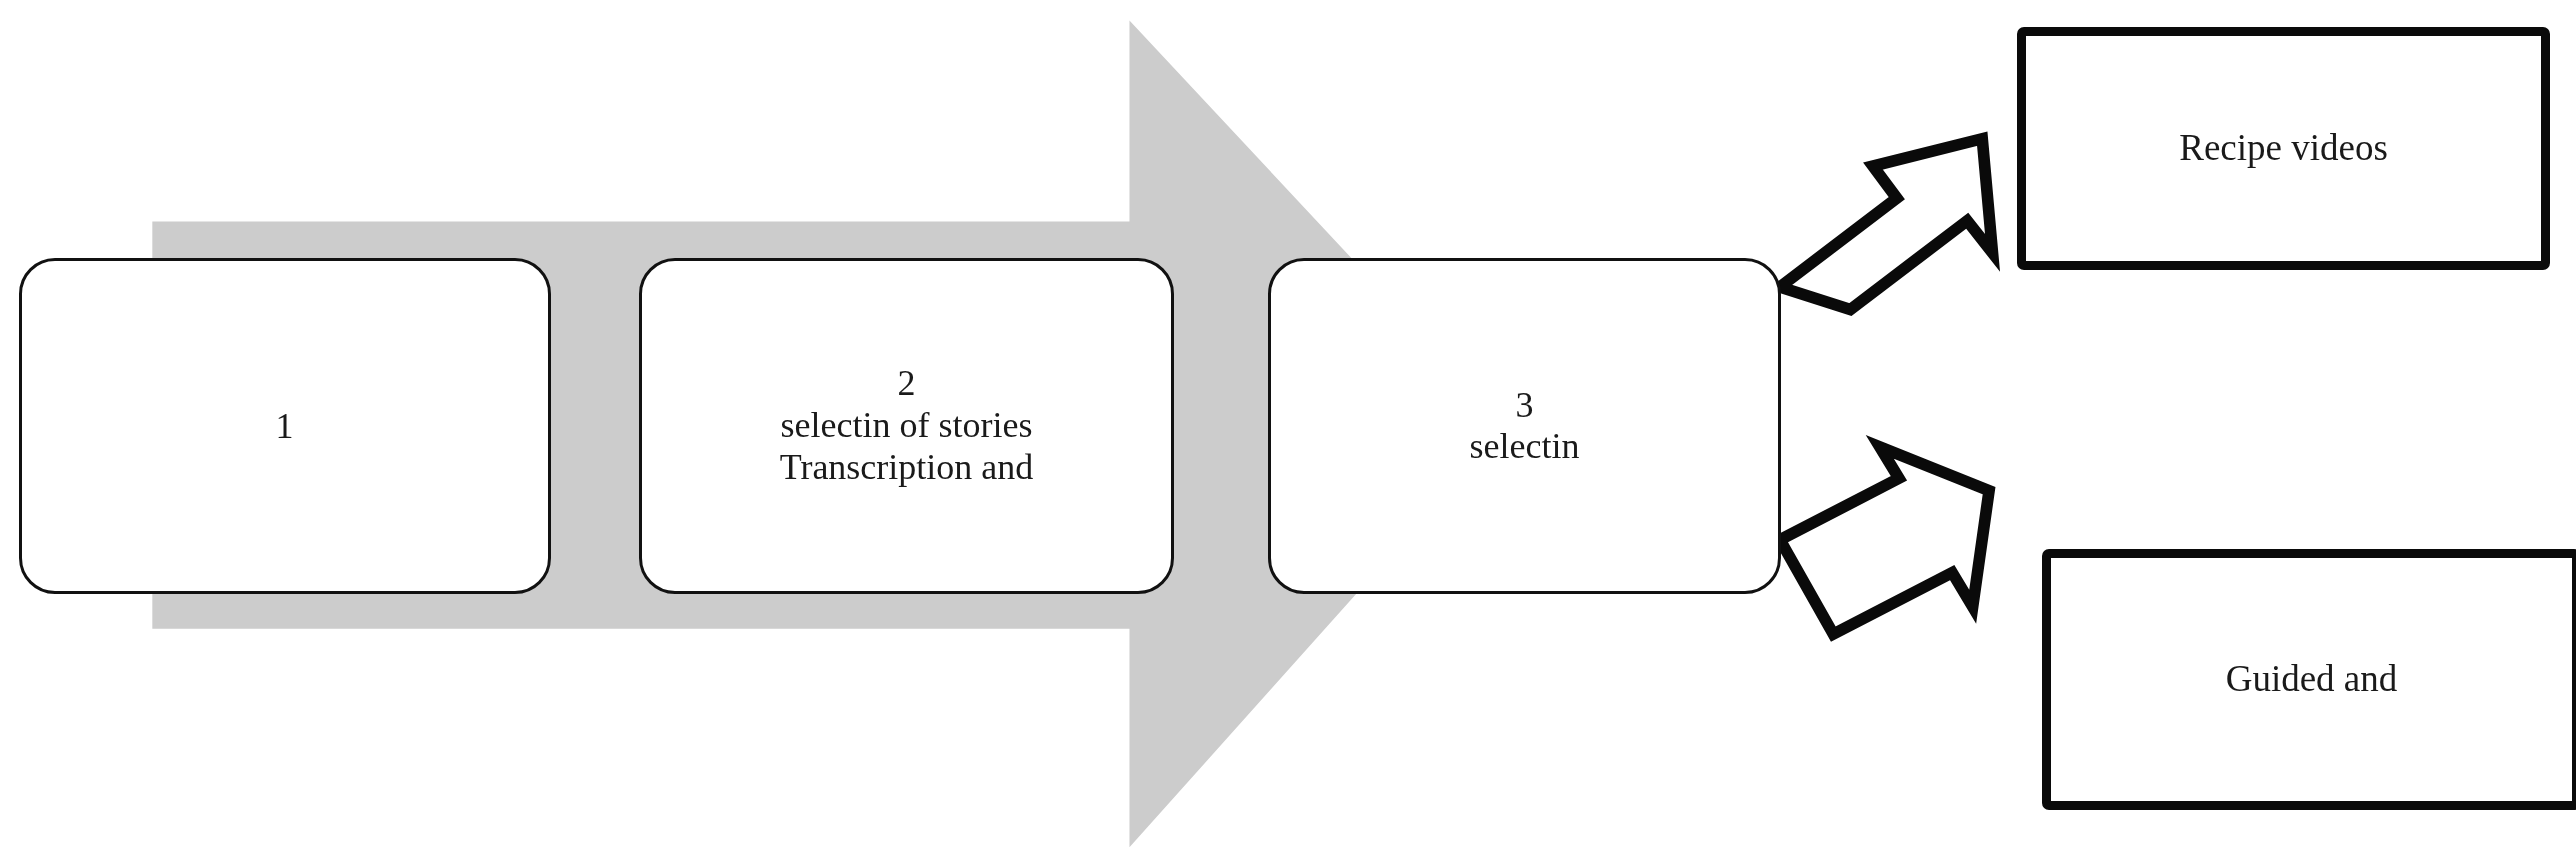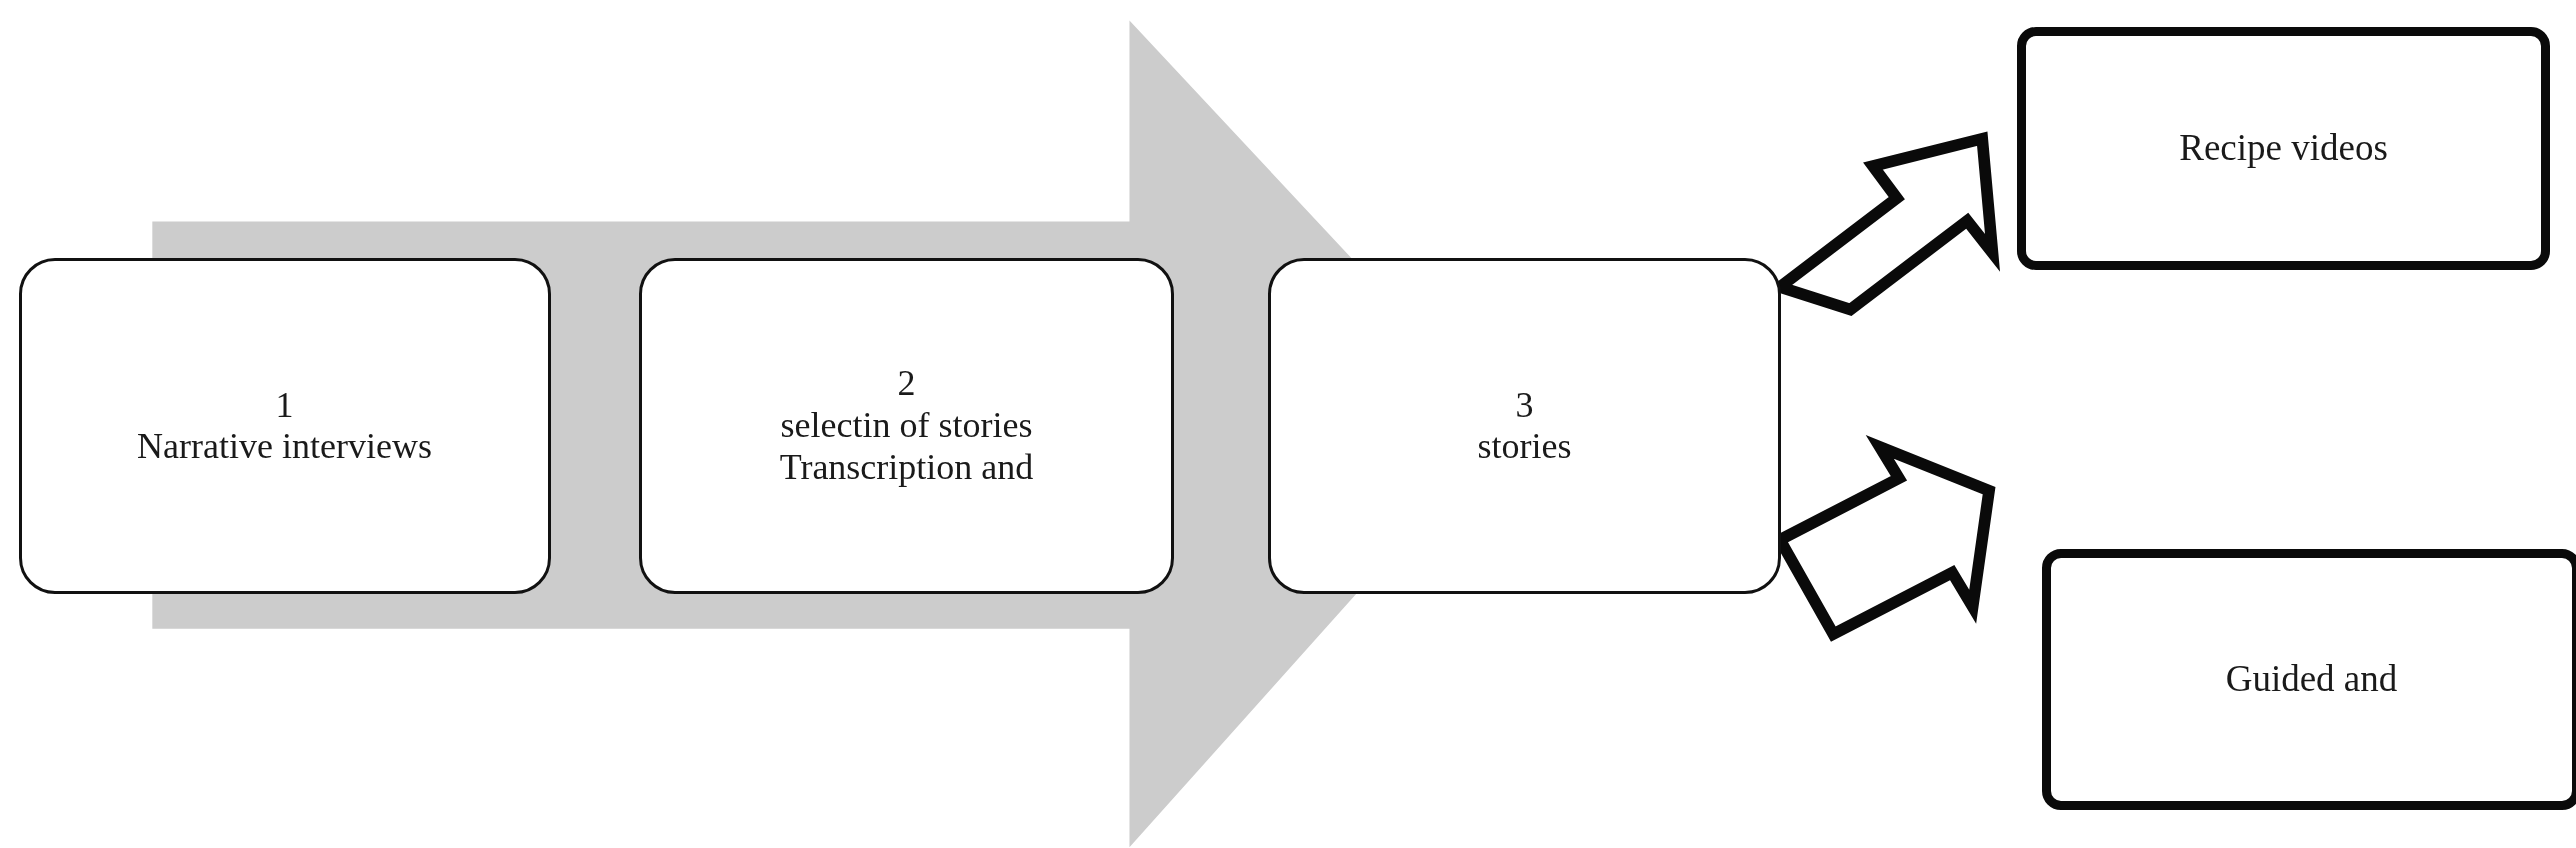--- a/index.html
+++ b/index.html
@@ -34,21 +34,21 @@
     justify-content: center;
     text-align: center;
     color: #1a1a1a;
   }
   .stage-box {
     border: 3.4px solid #111111;
     border-radius: 36px;
   }
   .output-box {
     border: 9px solid #0a0a0a;
-    border-radius: 19px;
+    border-radius: 7px;
   }
   .node-num {
     font-size: 36px;
     line-height: 1.12;
     font-weight: 400;
   }
   .node-label {
     font-size: 36px;
     line-height: 1.18;
     font-weight: 400;
@@ -76,32 +76,31 @@
 
     <polygon points="222,324 1652,324 1652,30 2205,622 1652,1240 1652,920 222,920" fill="#cccccc"></polygon>
 
     <polygon points="2604,420 2775,290 2740,243 2900,203 2915,370 2878,323 2707,453" fill="#ffffff" stroke="#0a0a0a" stroke-width="17" stroke-linejoin="miter"></polygon>
 
     <polygon points="2604,790 2778,700 2750,654 2910,718 2886,888 2856,838 2682,928" fill="#ffffff" stroke="#0a0a0a" stroke-width="17" stroke-linejoin="miter"></polygon>
   </svg>
 
   <div class="node-box stage-box" id="box-stage-1">
     <div class="node-num">1</div>
-    <div class="node-label">Narrative interviews</div>
   </div>
 
   <div class="node-box stage-box" id="box-stage-2">
     <div class="node-num">2</div>
     <div class="node-label">selectin of stories</div>
     <div class="node-label">Transcription and</div>
   </div>
 
   <div class="node-box stage-box" id="box-stage-3">
     <div class="node-num">3</div>
-    <div class="node-label">stories</div>
+    <div class="node-label">selectin</div>
   </div>
 
   <div class="node-box output-box" id="box-output-1">
     <div class="output-label">Recipe videos</div>
   </div>
 
   <div class="node-box output-box" id="box-output-2">
     <div class="output-label">Guided and</div>
   </div>
 

